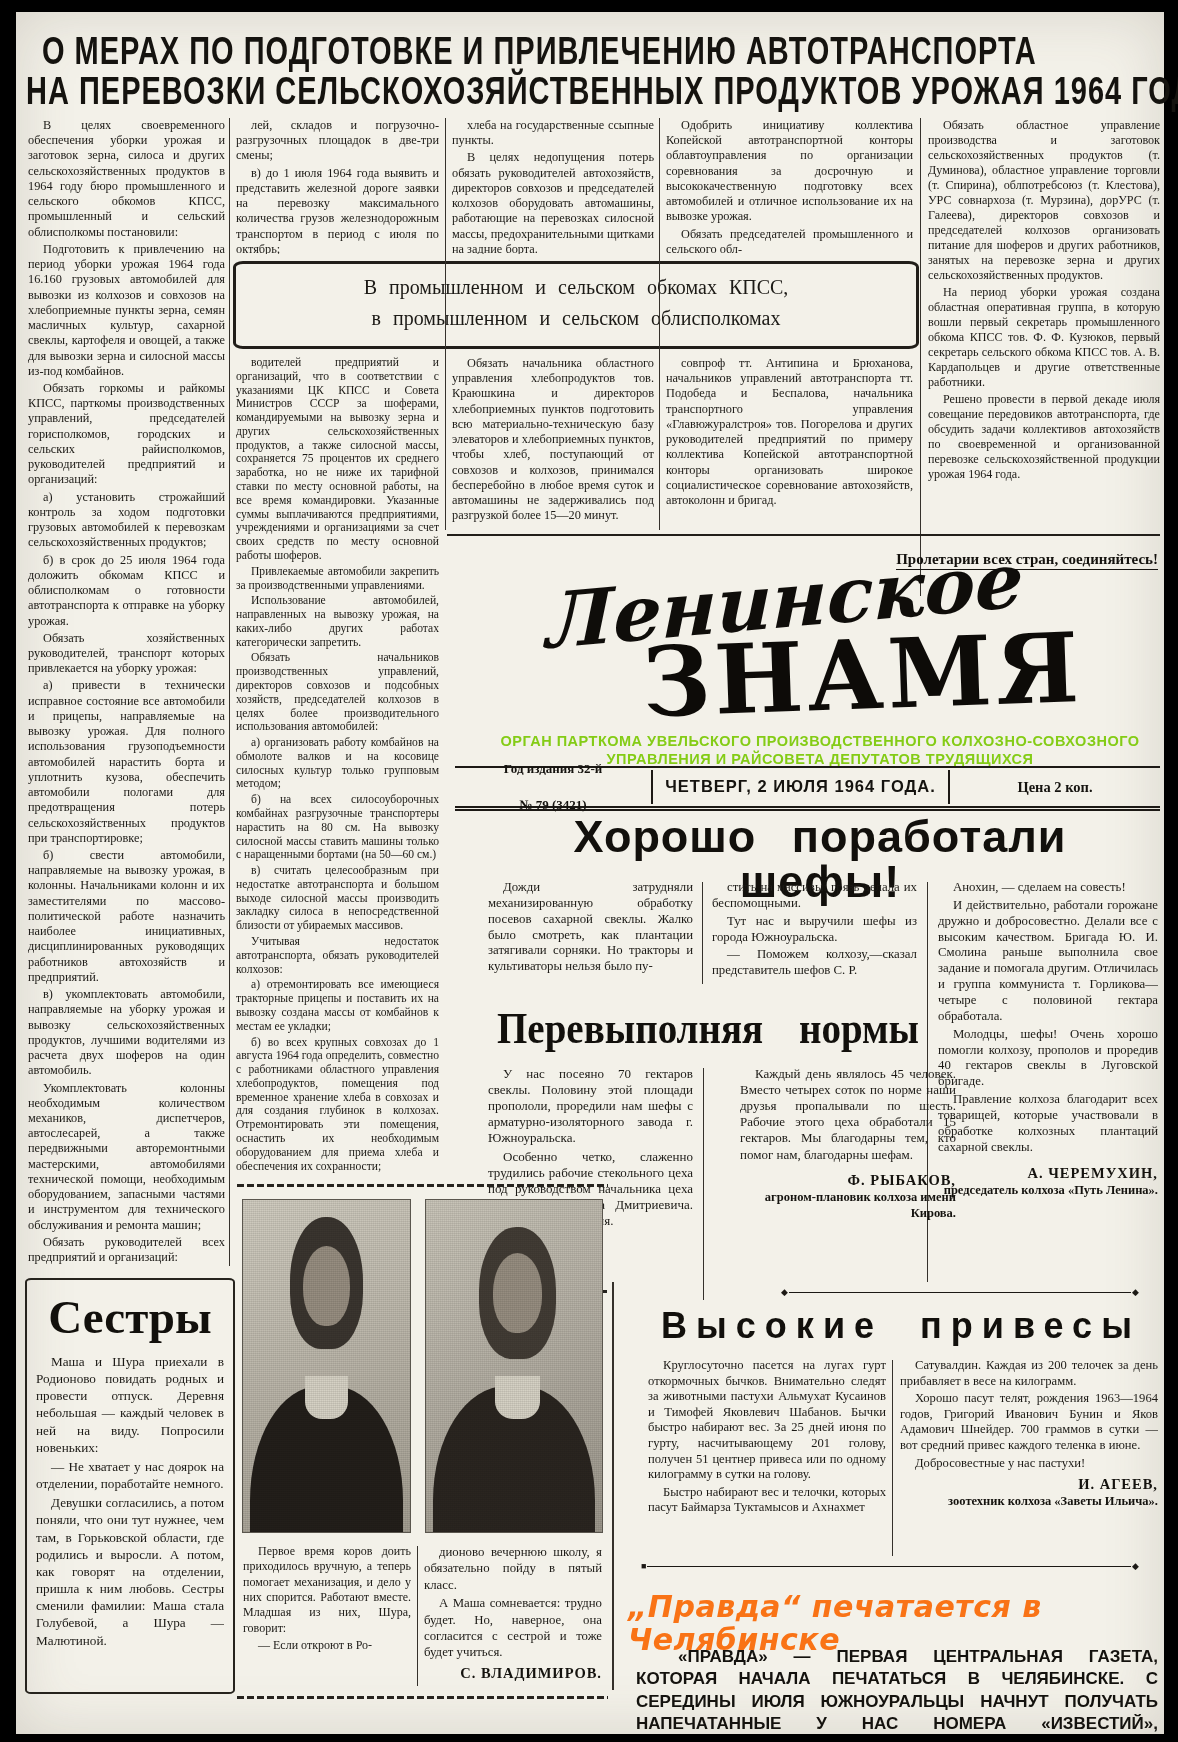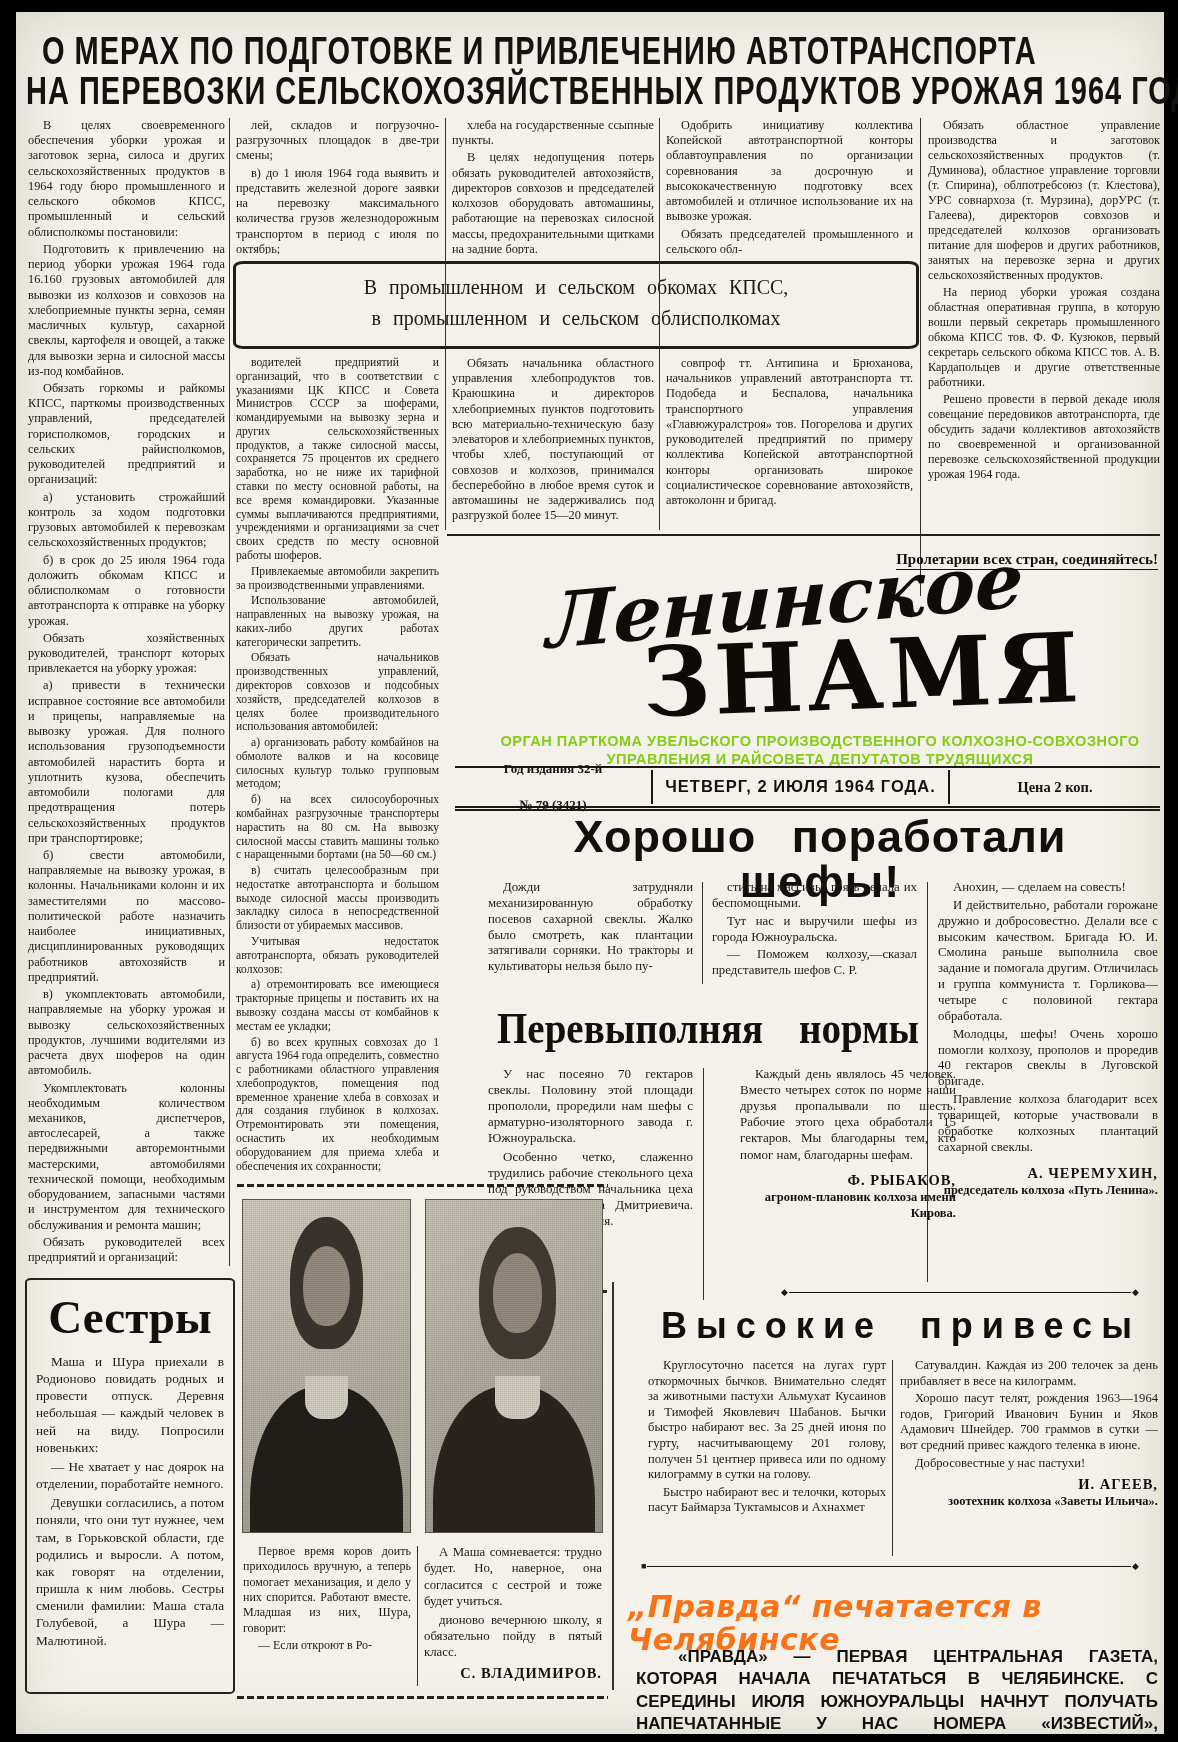--- a/index.html
+++ b/index.html
@@ -226,22 +226,22 @@
   <div class="ph-torso" style="background:#2a2520;"></div>
   <div class="ph-collar" style="left:39%;"></div>
   <div class="ph-grain"></div>
 </div>
 
 <div class="col bt" style="left:243px;top:1544px;width:168px;height:146px;font-size:12px;line-height:1.28;">
   <p class="para">Первое время коров доить приходилось вручную, а теперь помогает механизация, и дело у них спорится. Работают вместе. Младшая из них, Шура, говорит:</p>
   <p class="para">— Если откроют в Ро-</p>
 </div>
 <div class="col bt" style="left:424px;top:1544px;width:178px;height:150px;font-size:12.8px;line-height:1.28;">
+  <p class="para">дионово вечернюю школу, я обязательно пойду в пятый класс.</p>
   <p class="para">А Маша сомневается: трудно будет. Но, наверное, она согласится с сестрой и тоже будет учиться.</p>
-  <p class="para">дионово вечернюю школу, я обязательно пойду в пятый класс.</p>
   <div class="byline" style="margin-top:3px;">
     <div class="byline-name">С. ВЛАДИМИРОВ.</div>
   </div>
 </div>
 <div class="vr" style="left:417px;top:1546px;height:140px;"></div>
 <div class="vr" style="left:612px;top:1282px;height:408px;width:2px;"></div>
 <div class="wavy" style="left:237px;top:1696px;width:371px;"></div>
 
 <div class="divider" style="left:780px;top:1288px;width:360px;">
   <span class="dend">◆</span>

